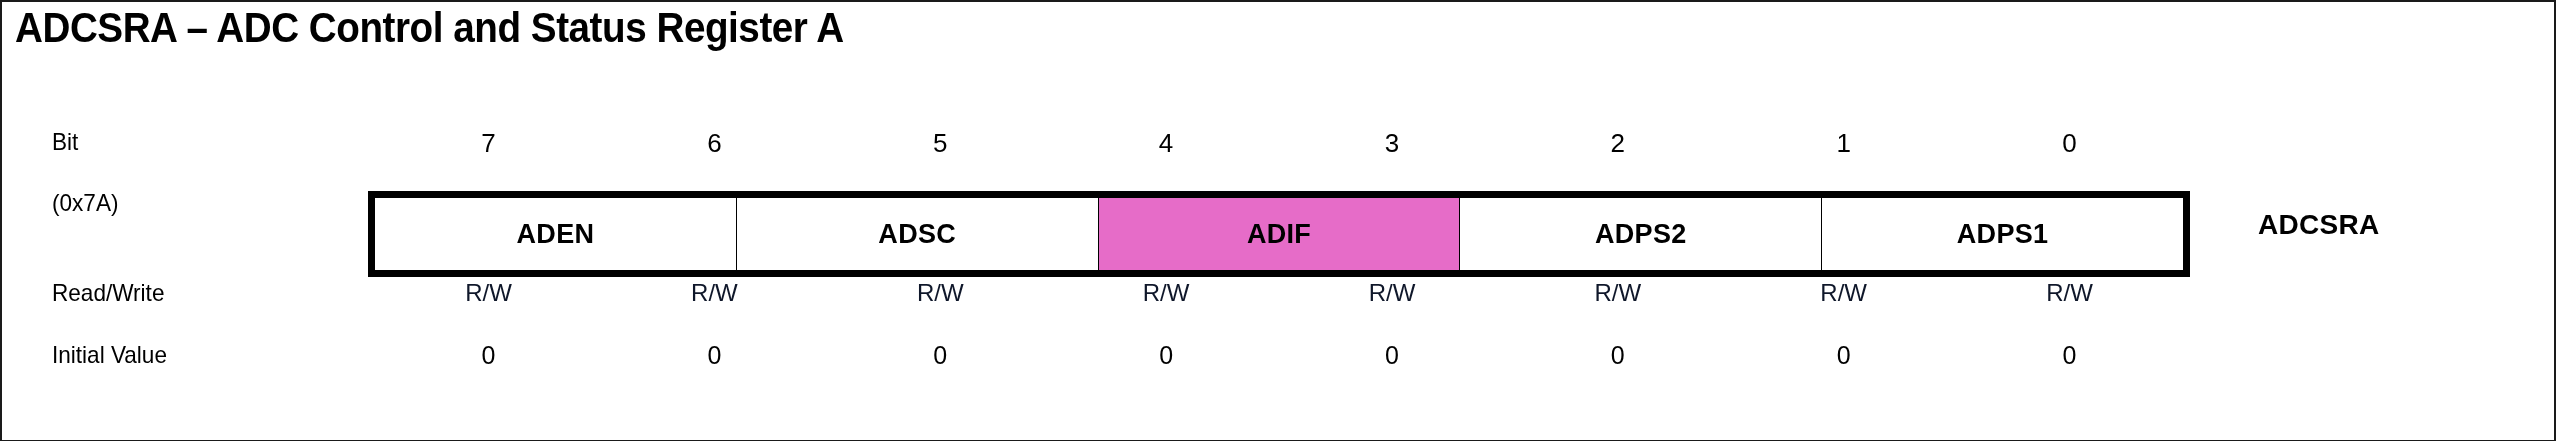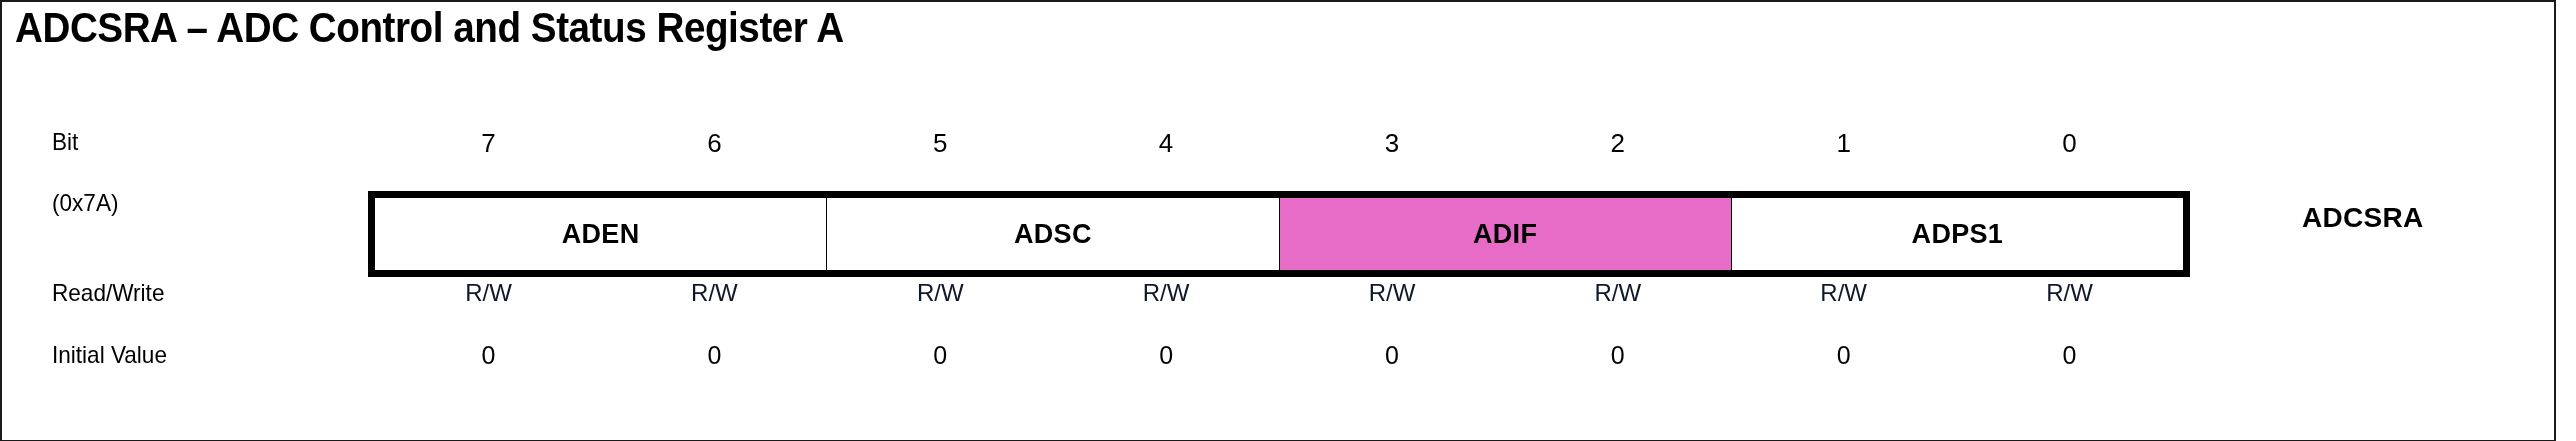--- a/index.html
+++ b/index.html
@@ -113,27 +113,26 @@
   #initialvalue-row { top: 339px; padding: 0 7.6px; }
   #initialvalue-row .col-cell {
     font-size: 25px;
     color: #000000;
   }
 
   
   #register-name {
     position: absolute;
     left: 2256px;
-    top: 200px;
+    top: 207px;
     font-size: 28px;
     font-weight: bold;
     color: #000000;
     white-space: nowrap;
     letter-spacing: 0.3px;
-    margin-left: 44px;
   }
 </style>
 </head>
 <body>
 
 <div id="page">
 
   <div id="register-title">ADCSRA – ADC Control and Status Register A</div>
 
   <div class="row-label" id="label-bit">Bit</div>
@@ -149,20 +148,21 @@
       <div class="col-cell">3</div>
       <div class="col-cell">2</div>
       <div class="col-cell">1</div>
       <div class="col-cell">0</div>
     </div>
 
   <div id="register-box">
       <div class="bit-cell">ADEN</div>
       <div class="bit-cell">ADSC</div>
       <div class="bit-cell highlighted" style="background: rgb(230, 108, 200); text-align: right;">ADIF</div>
+      <div class="bit-cell">ADPS2</div>
       <div class="bit-cell">ADPS1</div>
     </div>
 
   <div class="col-track" id="readwrite-row">
       <div class="col-cell">R/W</div>
       <div class="col-cell">R/W</div>
       <div class="col-cell">R/W</div>
       <div class="col-cell">R/W</div>
       <div class="col-cell">R/W</div>
       <div class="col-cell">R/W</div>

